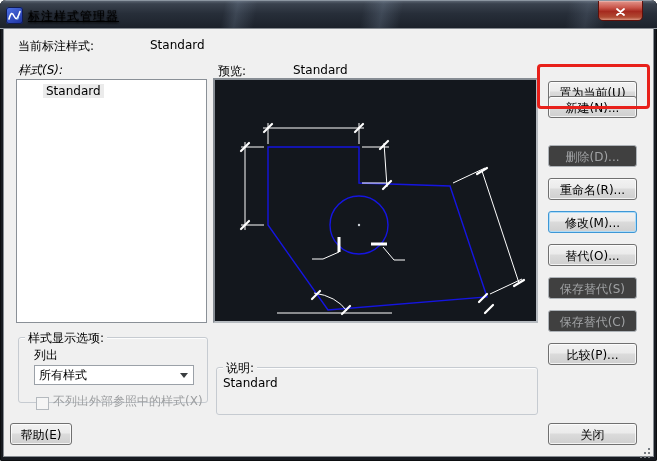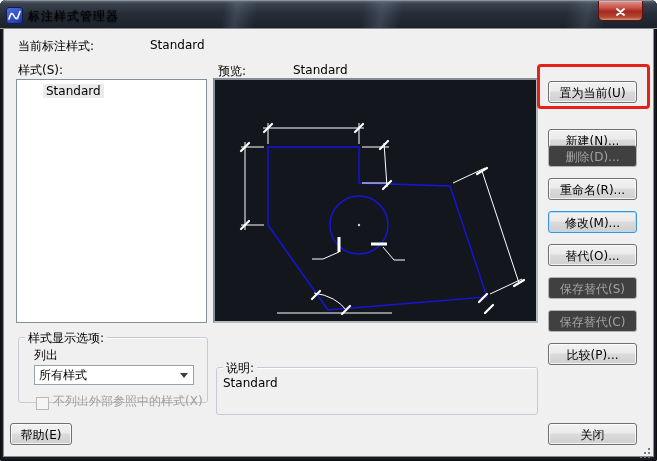--- a/index.html
+++ b/index.html
@@ -10,21 +10,21 @@
   .titlebar{left:0;top:0;width:657px;height:29px;
     background:linear-gradient(180deg,#5a6370 0%,#3a424e 10%,#272e39 45%,#1b212a 100%);
     border-top:1px solid #8b95a0;}
   .titlebar::before{content:"";position:absolute;inset:0;
     background:linear-gradient(100deg,transparent 34%,rgba(150,170,195,.20) 36%,transparent 39%,
       transparent 55%,rgba(150,170,195,.22) 58%,transparent 61%,
       transparent 86%,rgba(150,170,195,.16) 89%,transparent 92%);}
   .titlebar::after{content:"";position:absolute;left:0;right:0;bottom:0;height:1px;background:#99a0a8;}
   .app-icon{left:6px;top:6px;width:17px;height:17px;border-radius:3px;
     background:linear-gradient(145deg,#4f74e8,#1b2f9d);box-shadow:0 0 0 1px #101c52 inset;}
-  .title-text{left:28px;top:7px;color:#e7ebef;font-size:12px;letter-spacing:1px;text-shadow:0 1px 2px #000;}
+  .title-text{left:28px;top:7px;color:#e7ebef;font-size:12px;letter-spacing:1px;text-shadow:0 1px 2px #000;text-decoration:underline;}
   .close-btn{left:598px;top:0;width:45px;height:20px;border:1px solid #5e0f0a;border-top:none;
     border-radius:0 0 5px 5px;cursor:pointer;
     background:linear-gradient(180deg,#e2968c 0%,#c9554a 35%,#a62a1f 55%,#b04a33 85%,#d8917b 100%);
     box-shadow:0 1px 0 rgba(255,255,255,.25) inset;display:flex;align-items:center;justify-content:center;}
   
   .client{left:4px;top:29px;width:649px;height:427px;background:#f0f0f0;box-shadow:0 0 0 1px #878c92;}
   .grip{right:6px;bottom:5px;width:12px;height:12px;}
   
   .lbl{font-size:12px;color:#000;white-space:nowrap;}
   .lbl-dim{font-size:12px;color:#9d9fa1;white-space:nowrap;}
@@ -78,21 +78,21 @@
         </svg>
       </span>
     </div>
   </div>
 
   <div class="abs client">
 
     <div class="abs lbl" style="left:14px;top:9px;">当前标注样式:</div>
     <div class="abs lbl" style="left:146px;top:9px;">Standard</div>
 
-    <div class="abs lbl" style="left:14px;top:33px;">样式(S):</div>
+    <div class="abs lbl" style="left:14px;top:33px;font-style:italic;">样式(S):</div>
     <div class="abs listbox">
       <span class="list-item">Standard</span>
     </div>
 
     <div class="abs lbl" style="left:214px;top:34px;">预览:</div>
     <div class="abs lbl" style="left:289px;top:34px;">Standard</div>
     <div class="abs canvas">
       <svg viewBox="0 0 321 241" preserveAspectRatio="none">
 
         <g stroke="#1515e0" stroke-width="1.4" fill="none">
@@ -153,21 +153,21 @@
             <i class="tri-down"></i>
           </span>
       </div>
       <div class="abs checkrow">
         <span class="checkbox"></span>
         <span class="lbl-dim">不列出外部参照中的样式(X)</span>
       </div>
     </div>
 
     <button class="btn" style="left:544px;top:52px;">置为当前(U)</button>
-    <button class="btn" style="left:544px;top:100px;">新建(N)...</button>
+    <button class="btn" style="left:544px;top:67px;">新建(N)...</button>
     <button class="btn disabled" style="left:544px;top:116px;">删除(D)...</button>
     <button class="btn" style="left:544px;top:149px;">重命名(R)...</button>
     <button class="btn focused" style="left:544px;top:182px;">修改(M)...</button>
     <button class="btn" style="left:544px;top:215px;">替代(O)...</button>
     <button class="btn disabled" style="left:544px;top:248px;">保存替代(S)</button>
     <button class="btn disabled" style="left:544px;top:281px;">保存替代(C)</button>
     <button class="btn" style="left:544px;top:314px;">比较(P)...</button>
 
     <div class="abs red-box"></div>
 

